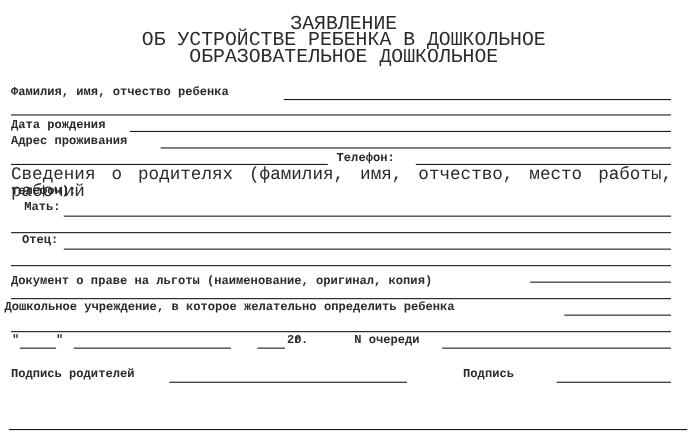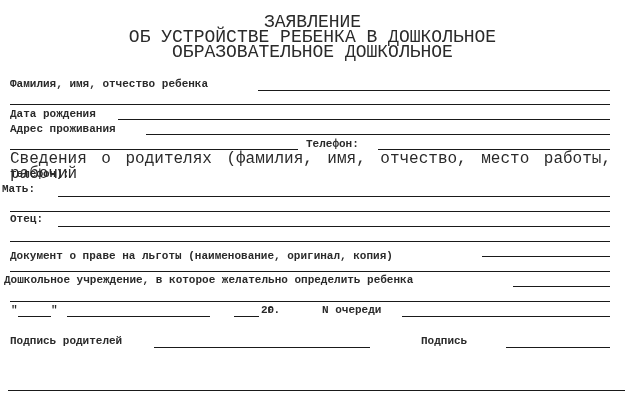--- a/index.html
+++ b/index.html
@@ -27,25 +27,25 @@
 <div class="t" style="left:10px; top:122px;">Адрес проживания</div>
 <div class="ln" style="left:146px; width:464px; top:134px;"></div>
 <div class="ln" style="left:10px; width:288px; top:149px;"></div>
 
 <div class="t" style="left:306px; top:137px;">Телефон:</div>
 <div class="ln" style="left:378px; width:232px; top:149px;"></div>
 
 <div class="just" style="top:152px;">Сведения о родителях (фамилия, имя, отчество, место работы, рабочий</div>
 <div class="t" style="left:10px; top:167px;">телефон):</div>
 
-<div class="t" style="left:2px; top:182px;">Мать:</div>
+<div class="t" style="left:22px; top:182px;">Мать:</div>
 <div class="ln" style="left:58px; width:552px; top:196px;"></div>
 <div class="ln" style="left:10px; width:600px; top:211px;"></div>
 
-<div class="t" style="left:10px; top:212px;">Отец:</div>
+<div class="t" style="left:20px; top:212px;">Отец:</div>
 <div class="ln" style="left:58px; width:552px; top:226px;"></div>
 <div class="ln" style="left:10px; width:600px; top:241px;"></div>
 
 <div class="t" style="left:10px; top:249px;">Документ о праве на льготы (наименование, оригинал, копия)</div>
 <div class="ln" style="left:482px; width:128px; top:256px;"></div>
 <div class="ln" style="left:10px; width:600px; top:271px;"></div>
 
 <div class="t" style="left:4px; top:273px;">Дошкольное учреждение, в которое желательно определить ребенка</div>
 <div class="ln" style="left:513px; width:97px; top:286px;"></div>
 <div class="ln" style="left:10px; width:600px; top:301px;"></div>

